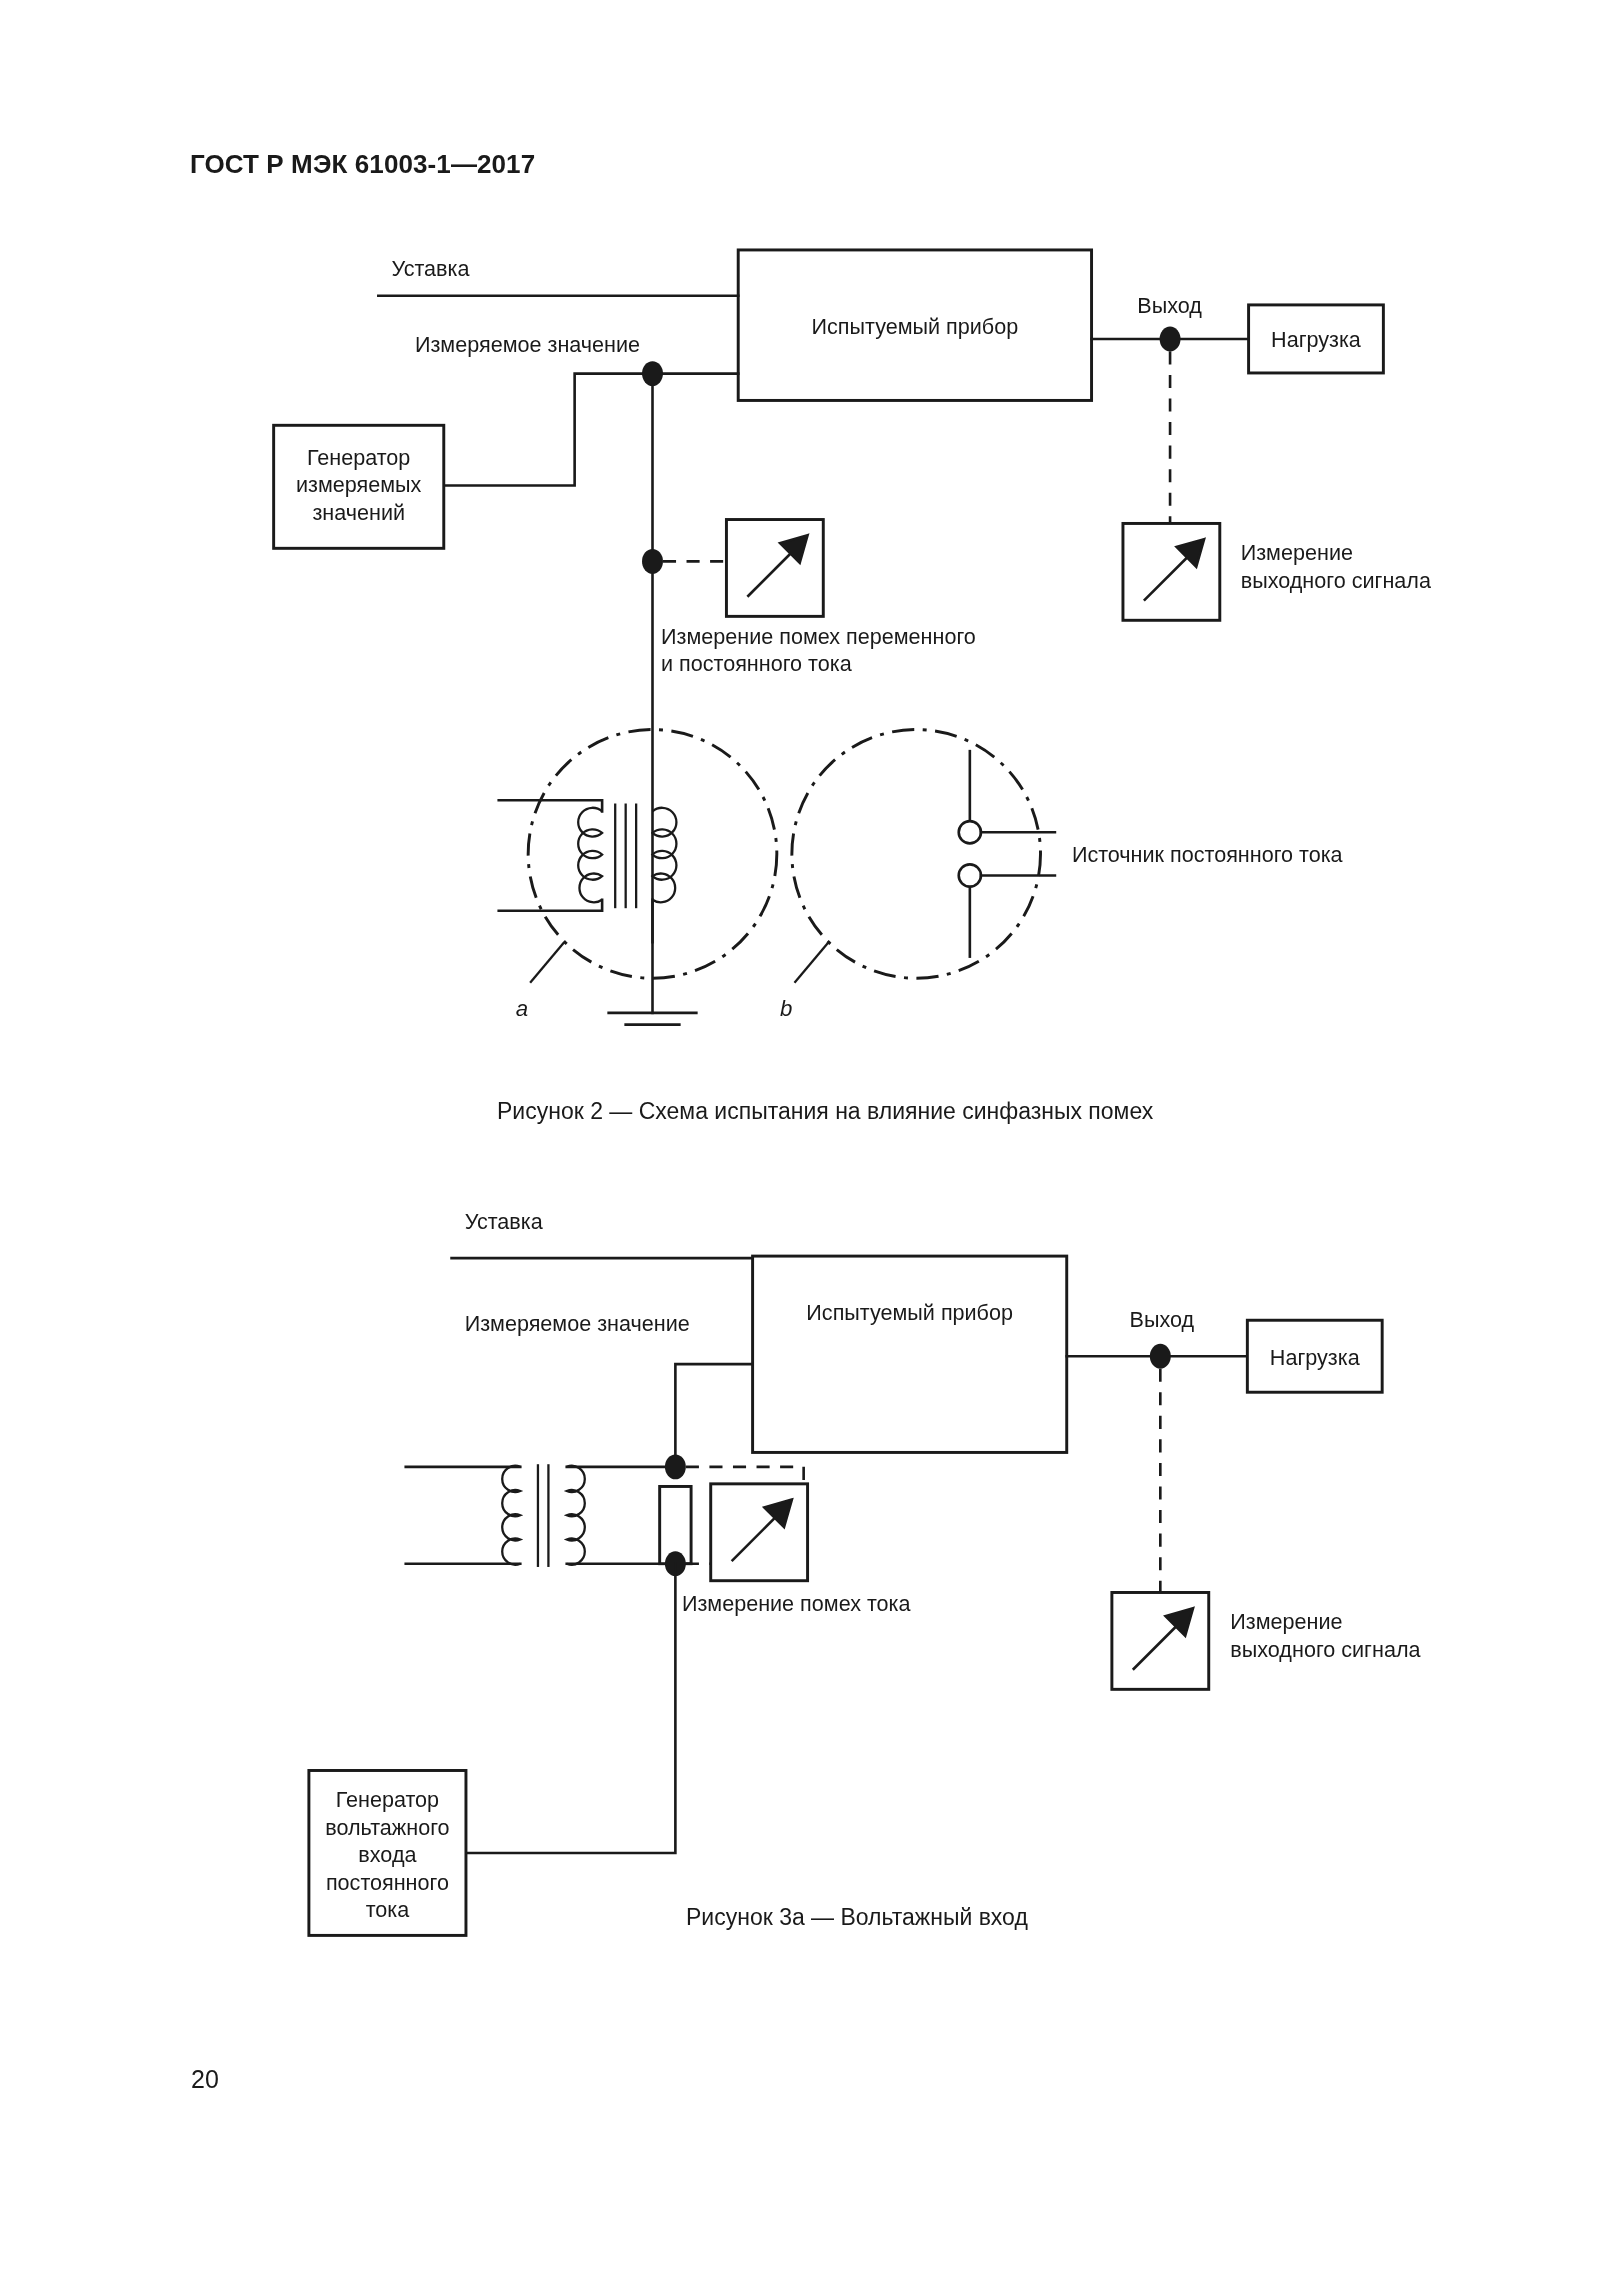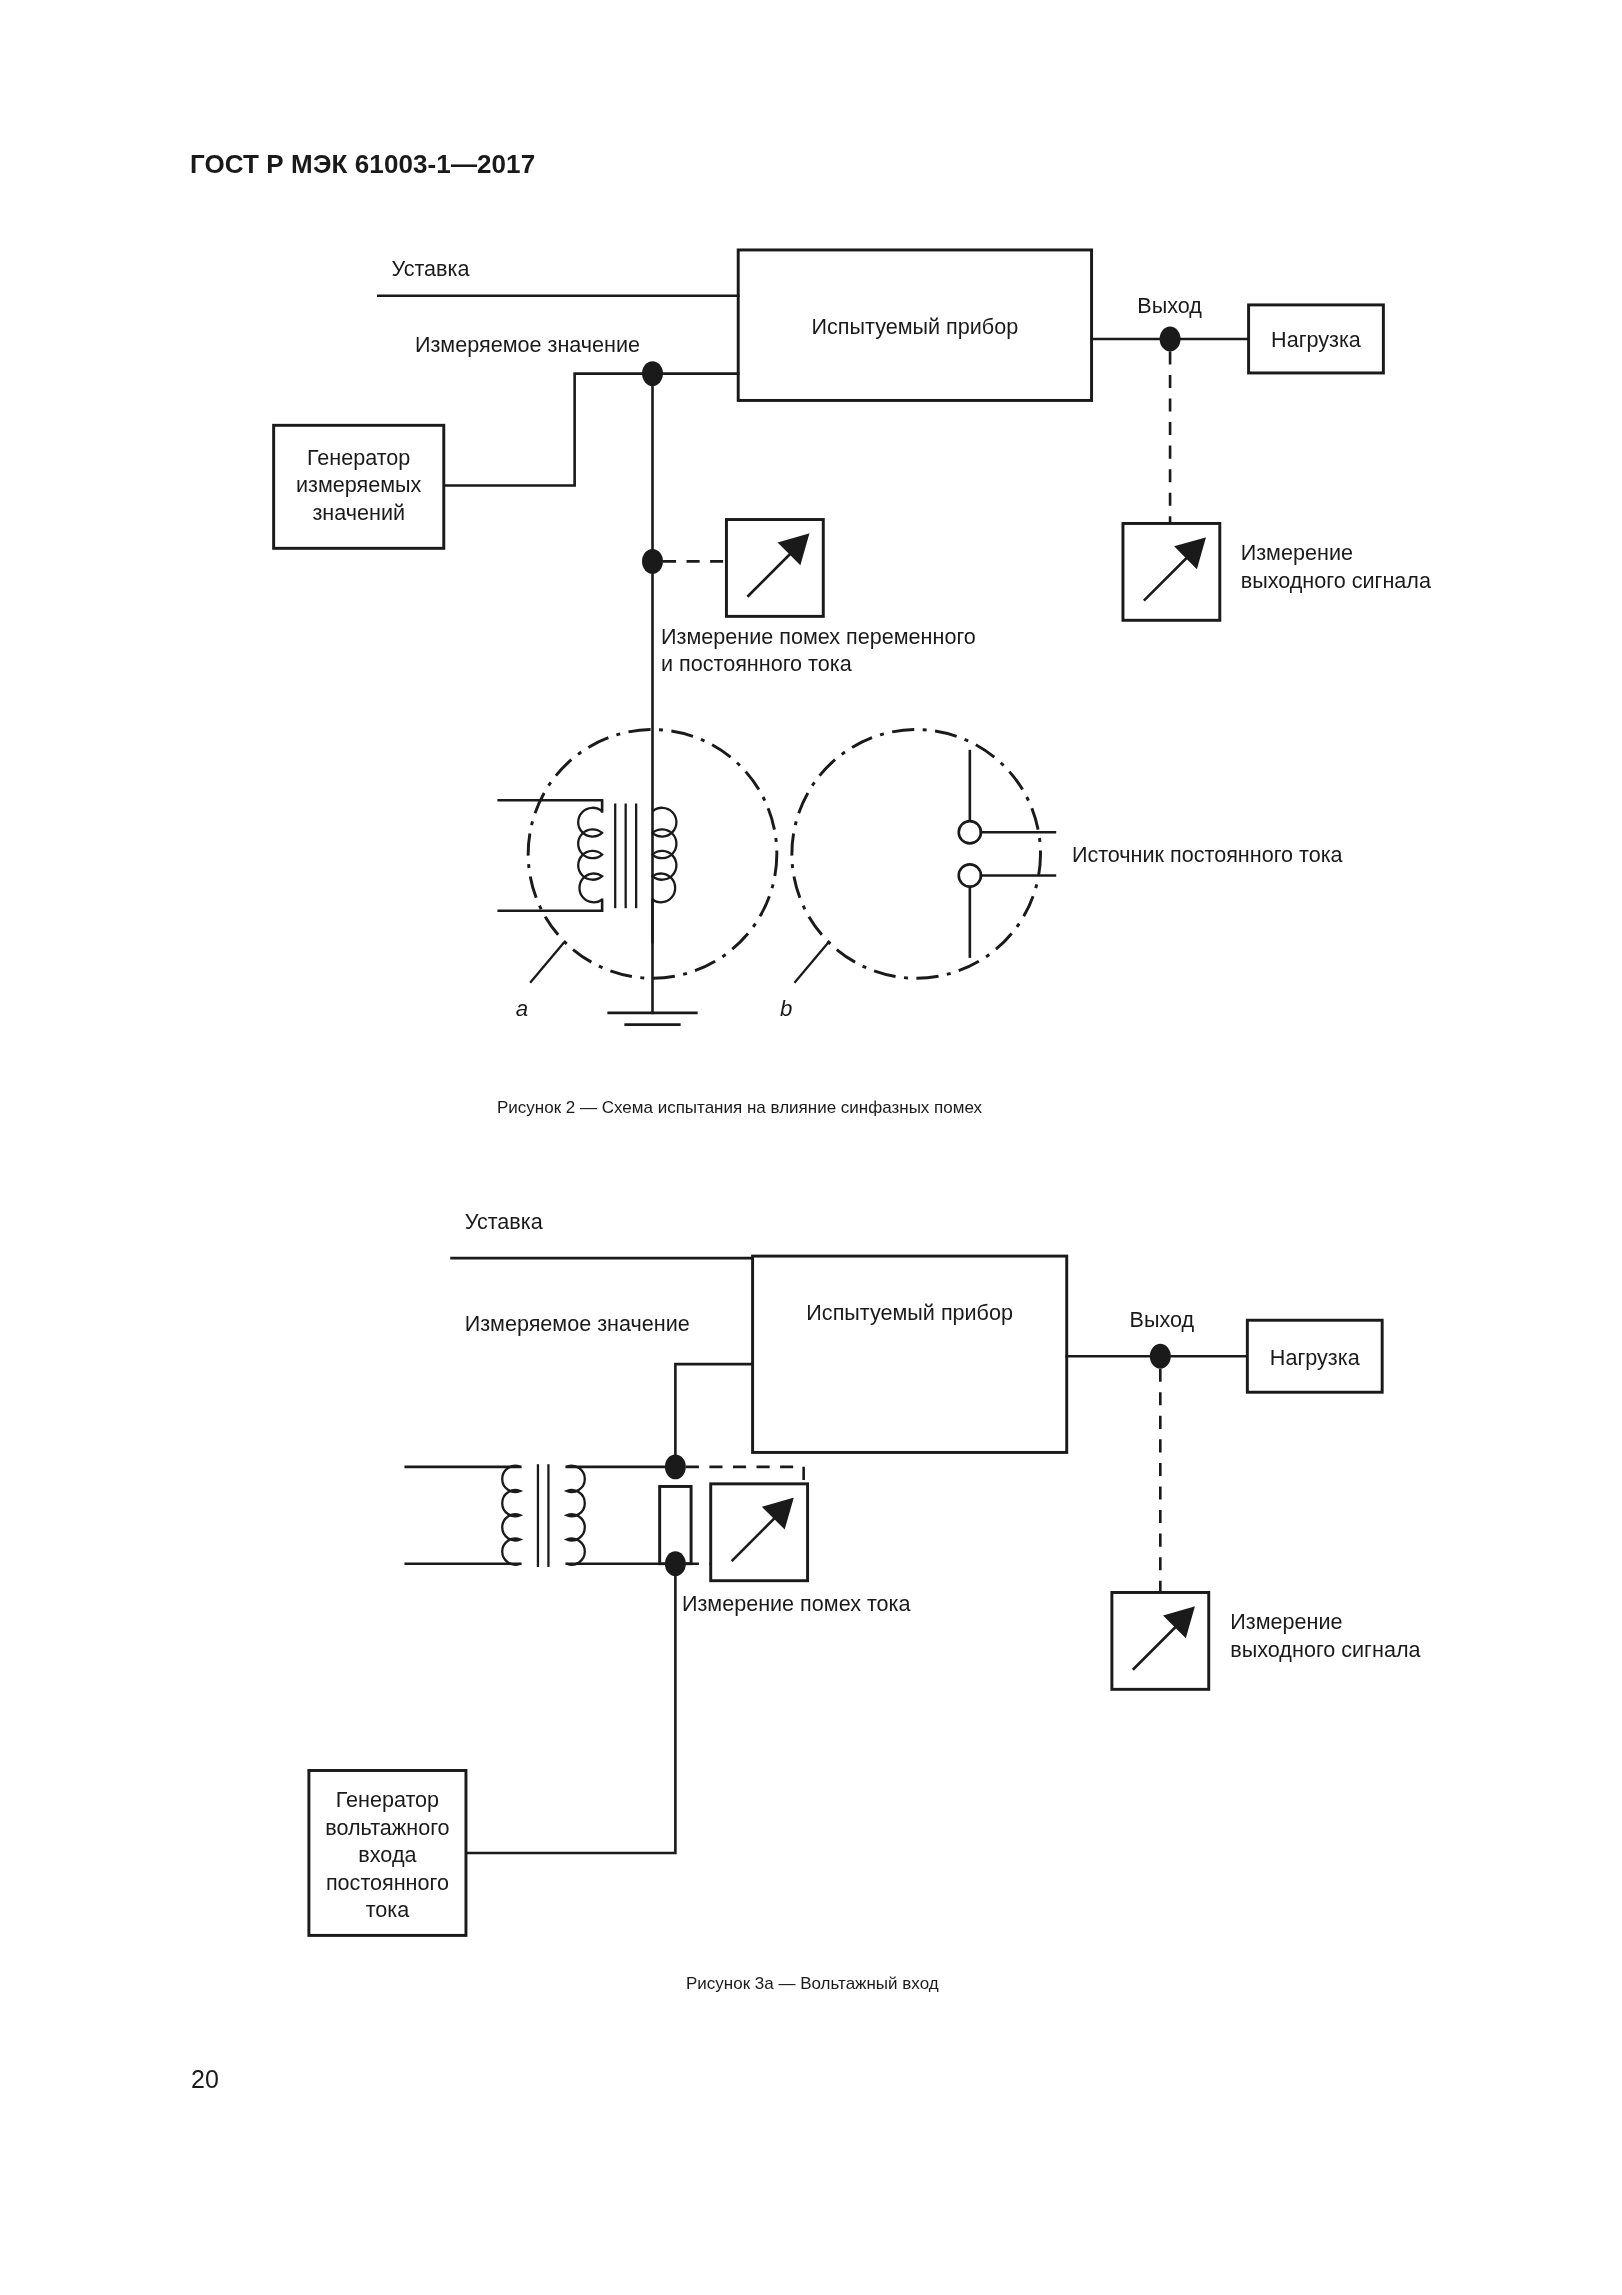--- a/index.html
+++ b/index.html
@@ -31,25 +31,25 @@
     white-space: nowrap;
   }
   .page-number {
     position: absolute;
     left: 191px;
     top: 2065px;
     font-size: 25px;
   }
   .caption {
     position: absolute;
-    font-size: 17px;
+    font-size: 23px;
     white-space: nowrap;
   }
   .caption-fig2 { left: 497px; top: 1098px; }
-  .caption-fig3a { left: 686px; top: 1974px; }
+  .caption-fig3a { left: 686px; top: 1904px; }
 
   svg.figure {
     position: absolute;
     left: 0;
     top: 0;
     overflow: visible;
   }
   svg text {
     font-family: "Liberation Sans", sans-serif;
     fill: #1a1a1a;

